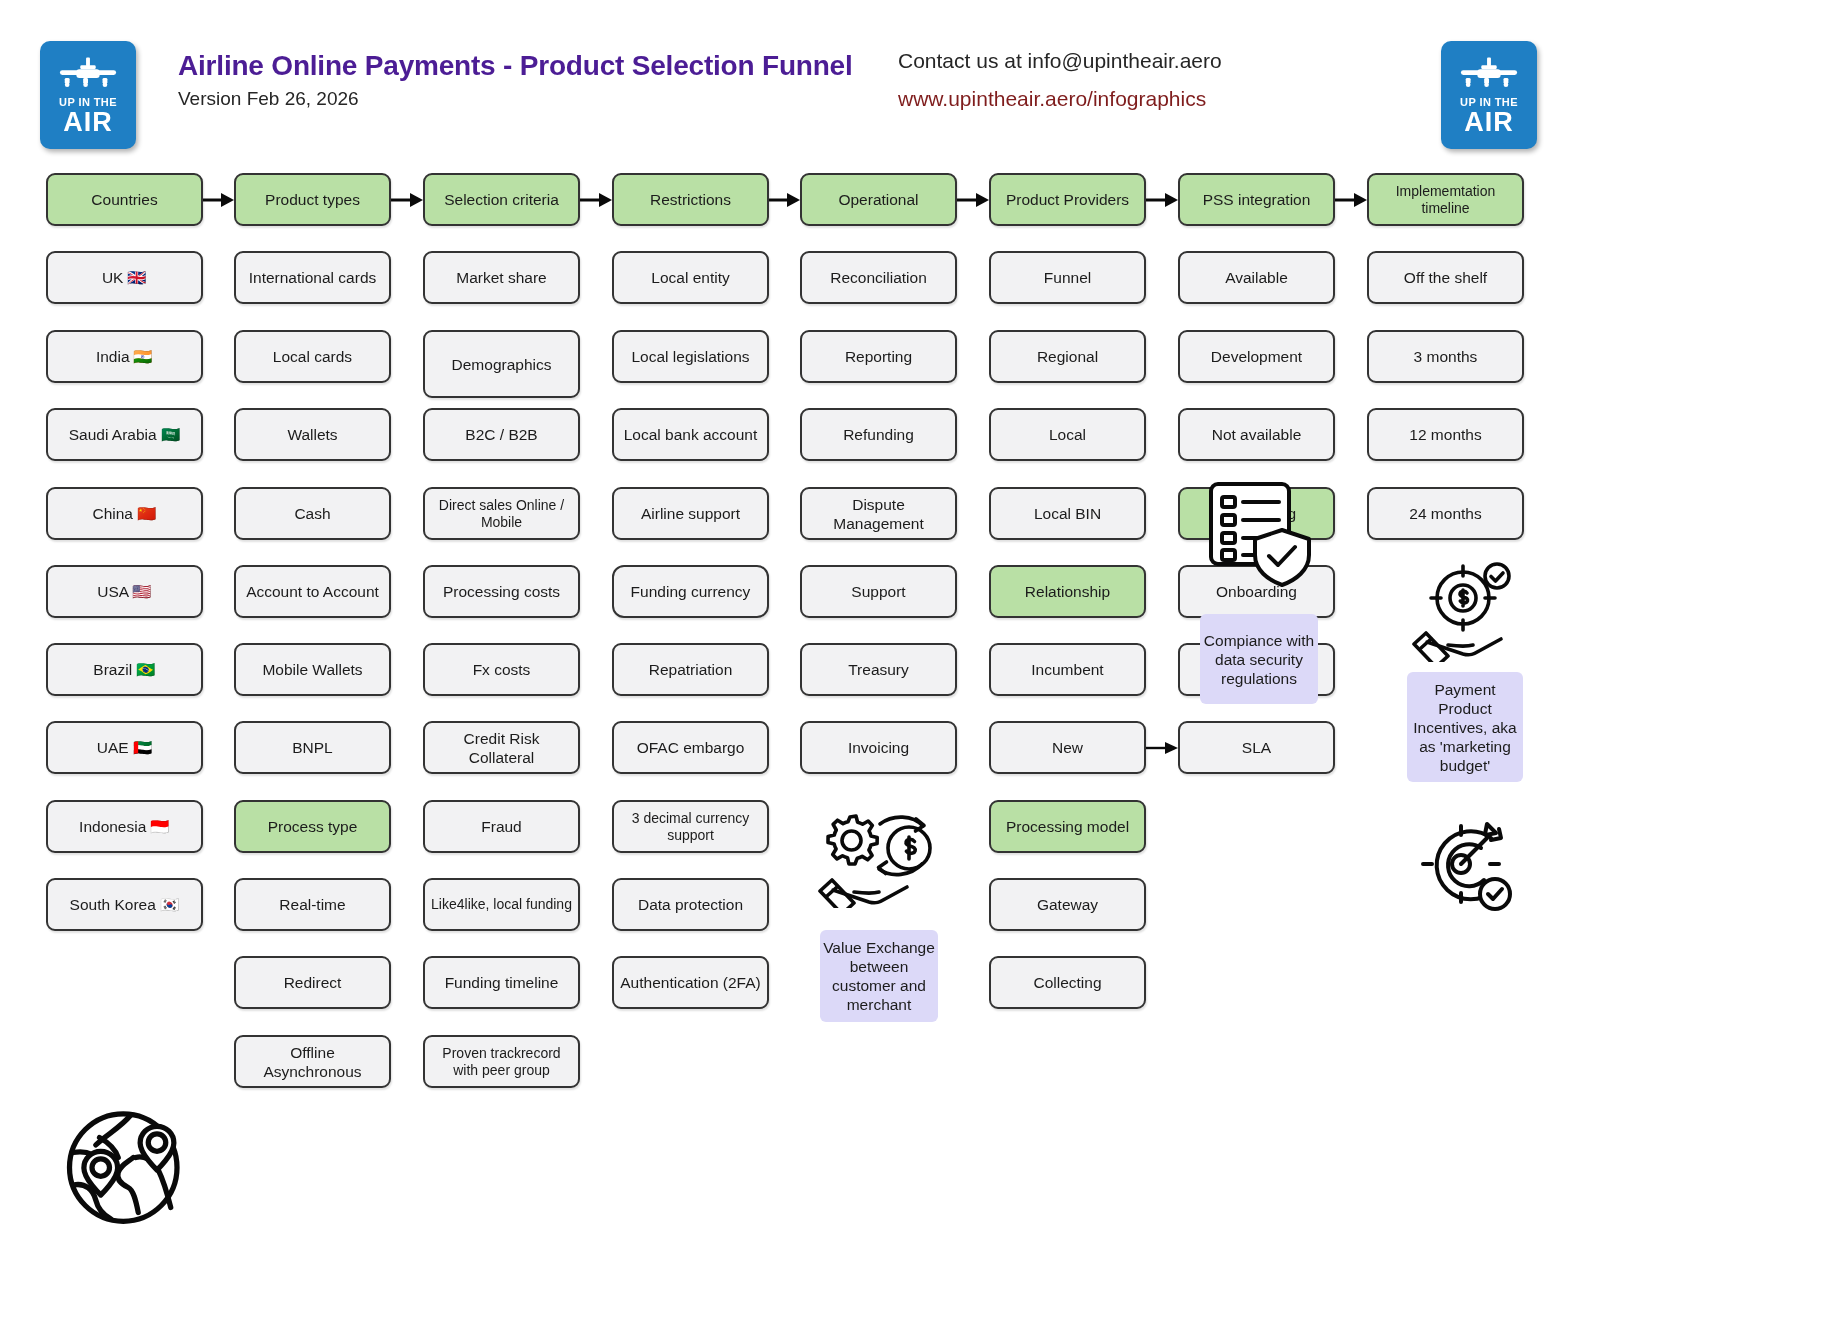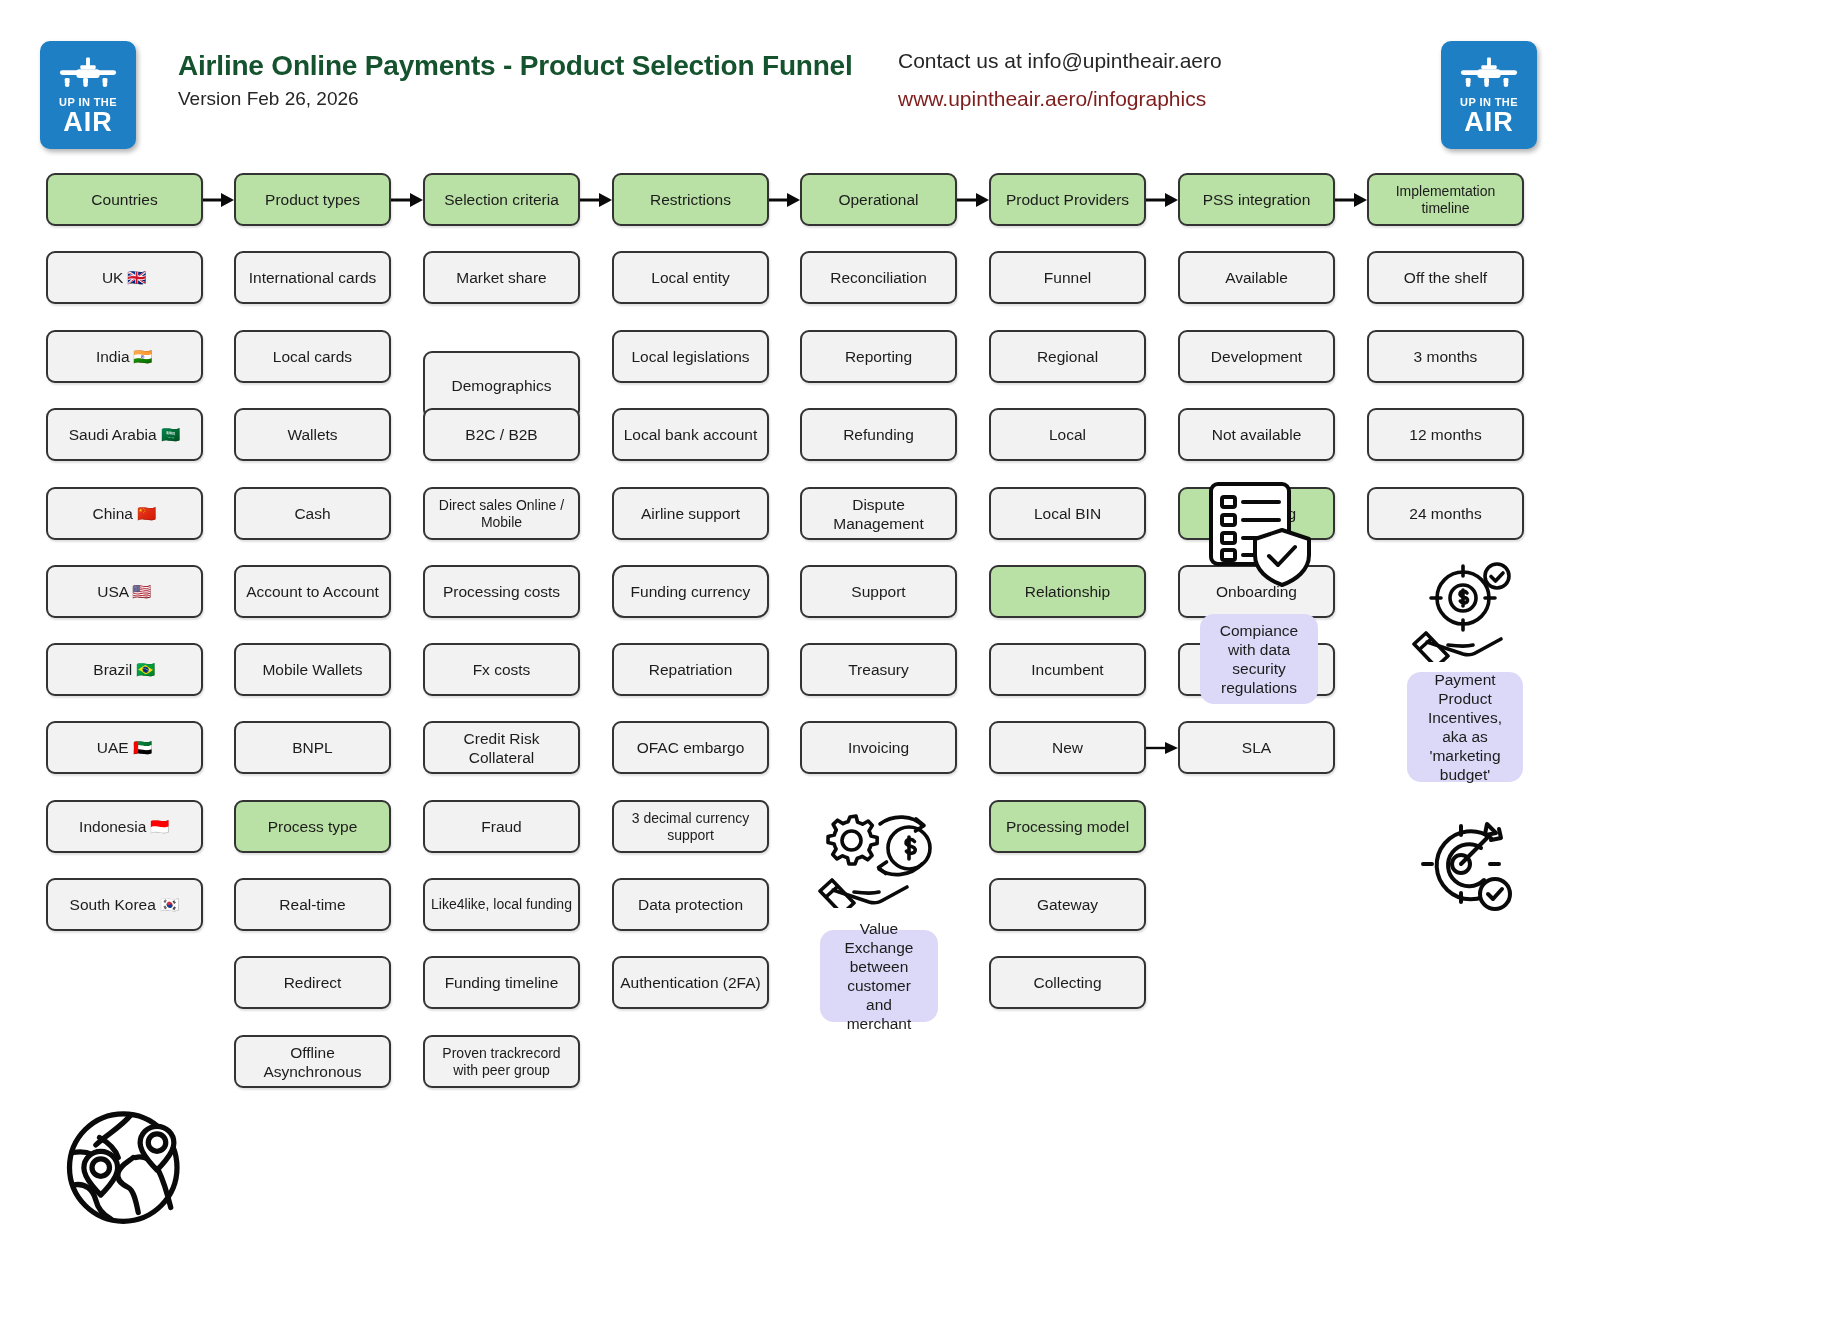--- a/index.html
+++ b/index.html
@@ -26,21 +26,21 @@
   .logo .plane { width: 62px; height: 40px; margin-bottom: 1px; }
   .logo .l1 { font-size: 11px; font-weight: bold; letter-spacing: .4px; line-height: 12px;}
   .logo .l2 { font-size: 27px; font-weight: bold; letter-spacing: 1px; line-height: 28px;}
 
   #logo-left  { left: 40px;  top: 41px; }
   #logo-right { left: 1441px; top: 41px; }
 
   #title {
     position: absolute; left: 178px; top: 50px;
     font-size: 28px; font-weight: bold; letter-spacing: -0.2px;
-    color: #14532d; white-space: nowrap; text-align: right;
+    color: #4c1d95; white-space: nowrap; text-align: right;
   }
   #version {
     position: absolute; left: 178px; top: 88px;
     font-size: 19px; color: #262626; white-space: nowrap;
   }
   #contact {
     position: absolute; left: 898px; top: 49px;
     font-size: 21px; color: #262626; white-space: nowrap;
   }
   #website {
@@ -62,26 +62,26 @@
     padding: 2px 5px;
     box-shadow: 1px 2px 2px rgba(0,0,0,0.12);
   }
   .box.green { background: #b9e0a5; }
   .box.head  { background: #b9e0a5; }
   .box.small-txt { font-size: 14px; line-height: 17px; }
 
   .callout {
     position: absolute;
     background: #dcd9f8;
-    border-radius: 14px;
+    border-radius: 6px;
     display: flex; align-items: center; justify-content: center;
     text-align: center;
     font-size: 15.5px; line-height: 19px;
     color: #1c1c1c;
-    padding: 4px 13px;
+    padding: 4px 3px;
   }
 
   .arrow { position: absolute; }
 
   .icon-art { position: absolute; }
 
   #footer {
     position: absolute;
     left: 957px; top: 1068px;
     width: 500px; height: 40px;
@@ -156,21 +156,21 @@
       <div class="box" style="left: 234px; top: 487px; width: 157px; height: 53px;">Cash</div>
       <div class="box" style="left: 234px; top: 565px; width: 157px; height: 53px;">Account to Account</div>
       <div class="box" style="left: 234px; top: 643px; width: 157px; height: 53px;">Mobile Wallets</div>
       <div class="box" style="left: 234px; top: 721px; width: 157px; height: 53px;">BNPL</div>
       <div class="box green" style="left: 234px; top: 800px; width: 157px; height: 53px;">Process type</div>
       <div class="box" style="left: 234px; top: 878px; width: 157px; height: 53px;">Real-time</div>
       <div class="box" style="left: 234px; top: 956px; width: 157px; height: 53px;">Redirect</div>
       <div class="box" style="left: 234px; top: 1035px; width: 157px; height: 53px;">Offline Asynchronous</div>
       <div class="box head" style="left: 423px; top: 173px; width: 157px; height: 53px;">Selection criteria</div>
       <div class="box" style="left: 423px; top: 251px; width: 157px; height: 53px;">Market share</div>
-      <div class="box" style="left: 423px; top: 330px; width: 157px; height: 68px; margin-top: 21px;">Demographics</div>
+      <div class="box" style="left: 423px; top: 330px; width: 157px; height: 68px;">Demographics</div>
       <div class="box" style="left: 423px; top: 408px; width: 157px; height: 53px;">B2C / B2B</div>
       <div class="box small-txt" style="left: 423px; top: 487px; width: 157px; height: 53px;">Direct sales Online / Mobile</div>
       <div class="box" style="left: 423px; top: 565px; width: 157px; height: 53px;">Processing costs</div>
       <div class="box" style="left: 423px; top: 643px; width: 157px; height: 53px;">Fx costs</div>
       <div class="box" style="left: 423px; top: 721px; width: 157px; height: 53px;">Credit Risk Collateral</div>
       <div class="box" style="left: 423px; top: 800px; width: 157px; height: 53px;">Fraud</div>
       <div class="box small-txt" style="left: 423px; top: 878px; width: 157px; height: 53px;">Like4like, local funding</div>
       <div class="box" style="left: 423px; top: 956px; width: 157px; height: 53px;">Funding timeline</div>
       <div class="box small-txt" style="left: 423px; top: 1035px; width: 157px; height: 53px;">Proven trackrecord with peer group</div>
       <div class="box head" style="left: 612px; top: 173px; width: 157px; height: 53px;">Restrictions</div>

